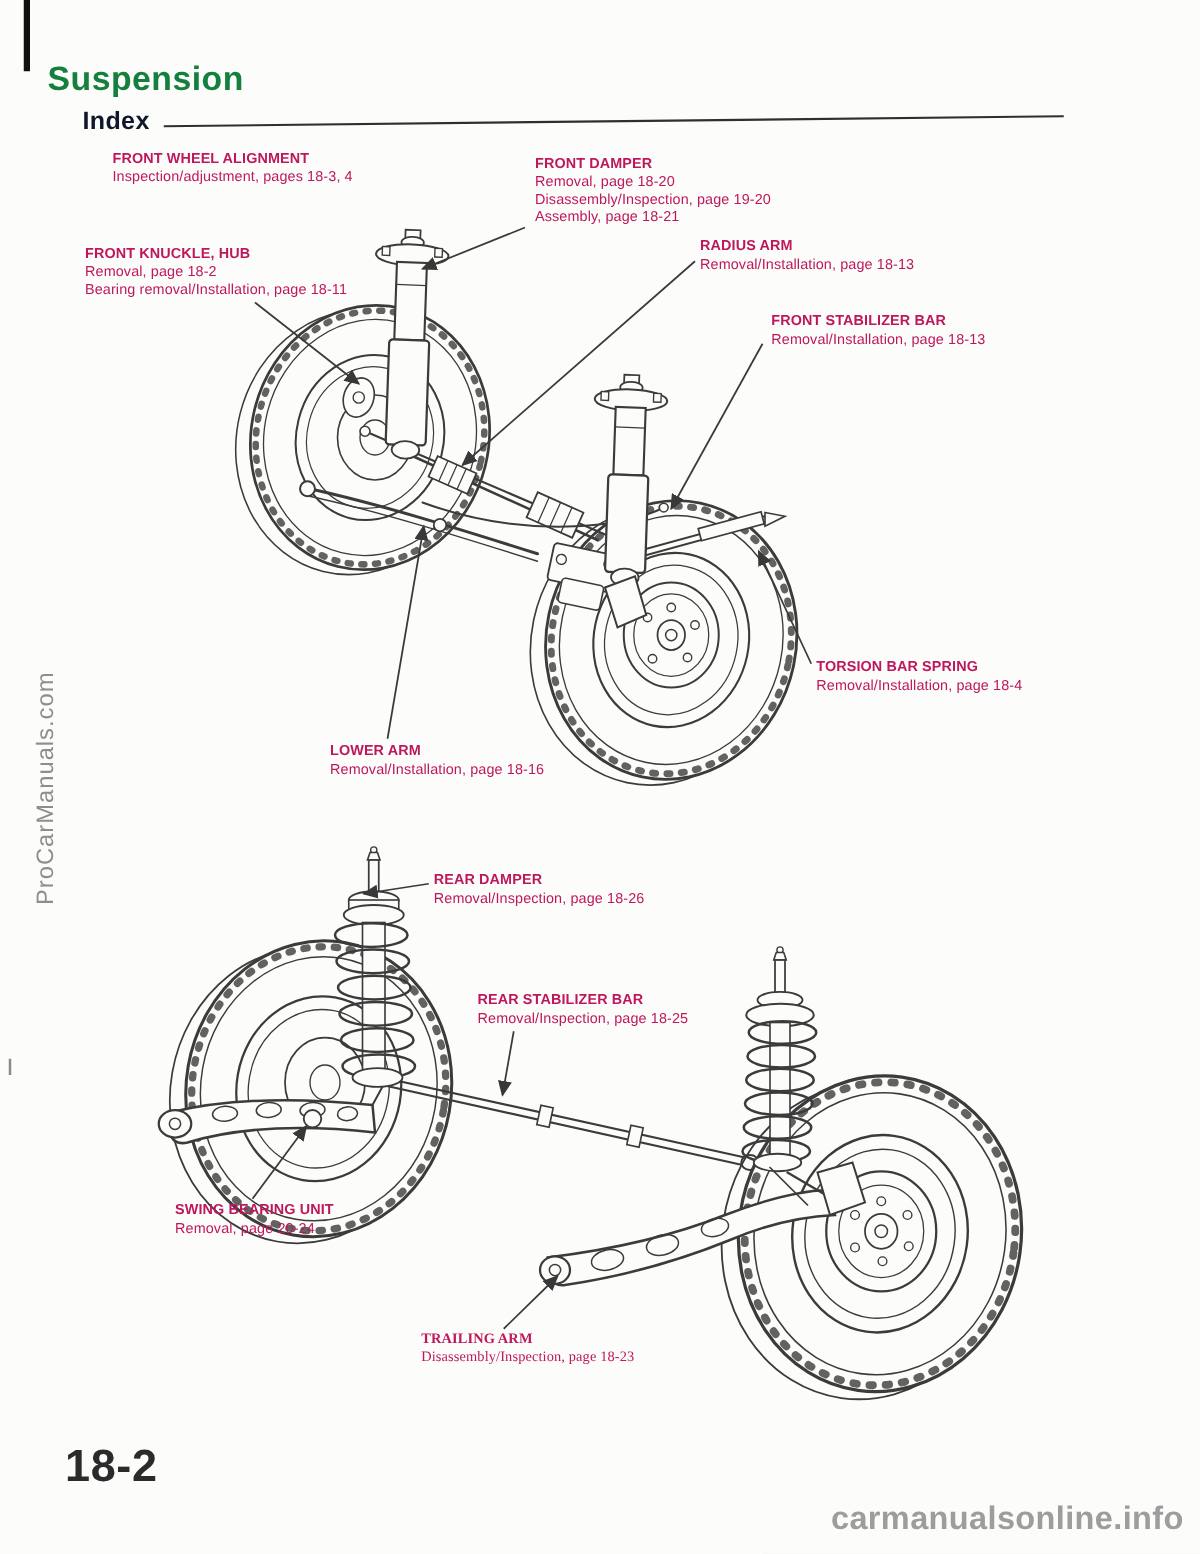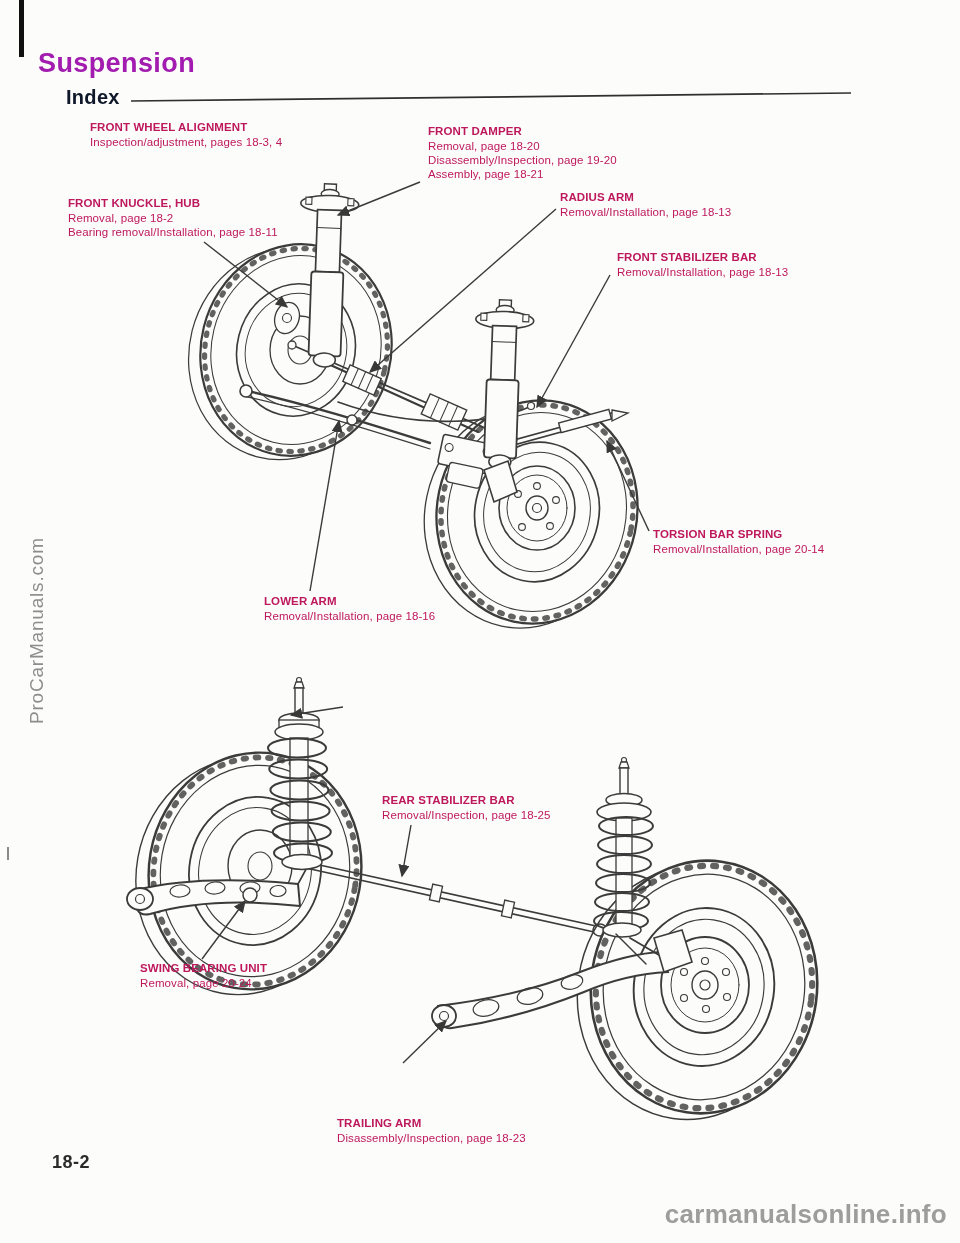--- a/index.html
+++ b/index.html
@@ -5,43 +5,43 @@
   html,body{margin:0;padding:0;}
   body{background:#e8e8e6;font-family:"Liberation Sans", sans-serif;}
   .page{
     position:relative;width:960px;height:1243px;margin:0 auto;
     background:#fcfcfa;overflow:hidden;color:#2d2d2d;
   }
   .scan-tick-top{position:absolute;left:19px;top:0;width:5px;height:57px;background:#101010;}
   .scan-tick-mid{position:absolute;left:7px;top:847px;width:2px;height:13px;background:#8a8a8a;}
   .section-title{
     position:absolute;left:38px;top:48px;font-size:27px;font-weight:bold;
-    letter-spacing:.4px;color:#a21caf;white-space:nowrap;
+    letter-spacing:.4px;color:#15803d;white-space:nowrap;
   }
   .index-label{
     position:absolute;left:66px;top:86px;font-size:20px;font-weight:bold;
     letter-spacing:.3px;color:#0f172a;white-space:nowrap;
   }
   .art{position:absolute;left:0;top:0;width:960px;height:1243px;}
   .callout{position:absolute;color:#be185d;}
   .callout .t{font-size:11.5px;font-weight:bold;line-height:15px;letter-spacing:.1px;white-space:nowrap;}
   .callout .l{font-size:11.5px;line-height:14px;letter-spacing:.1px;white-space:nowrap;}
   .c-fwa{left:90px;top:120px;}
   .c-fd {left:428px;top:124px;}
   .c-fkh{left:68px;top:196px;}
   .c-ra {left:560px;top:190px;}
   .c-fsb{left:617px;top:250px;}
   .c-tbs{left:653px;top:527px;}
   .c-la {left:264px;top:594px;}
   .c-rd {left:347px;top:697px;}
   .c-rsb{left:382px;top:793px;}
   .c-sbu{left:140px;top:913px;margin-top:48px;}
-  .c-ta {left:337px;top:1116px;}
+  .c-ta {left:337px;top:1064px;font-family:Liberation Serif, serif;}
   .page-number{
-    position:absolute;left:52px;top:1152px;font-size:18px;font-weight:bold;
+    position:absolute;left:52px;top:1152px;font-size:36px;font-weight:bold;
     letter-spacing:.5px;color:#2b2b2b;
   }
   .wm-left{
     position:absolute;left:26px;top:724px;transform:rotate(-90deg);
     transform-origin:0 0;font-size:19px;color:#8d8d8d;letter-spacing:.8px;white-space:nowrap;
   }
   .wm-bottom{
     position:absolute;right:13px;top:1199px;font-size:26px;color:#9d9d9d;
     letter-spacing:.3px;white-space:nowrap;font-weight:bold;
   }
@@ -290,28 +290,32 @@
     <div class="l">Removal/Installation, page 18-13</div>
   </div>
 
   <div class="callout c-fsb">
     <div class="t">FRONT STABILIZER BAR</div>
     <div class="l">Removal/Installation, page 18-13</div>
   </div>
 
   <div class="callout c-tbs">
     <div class="t">TORSION BAR SPRING</div>
-    <div class="l">Removal/Installation, page 20-14</div>
+    <div class="l">Removal/Installation, page 18-4</div>
   </div>
 
   <div class="callout c-la">
     <div class="t">LOWER ARM</div>
     <div class="l">Removal/Installation, page 18-16</div>
   </div>
 
+  <div class="callout c-rd">
+    <div class="t">REAR DAMPER</div>
+    <div class="l">Removal/Inspection, page 18-26</div>
+  </div>
 
   <div class="callout c-rsb">
     <div class="t">REAR STABILIZER BAR</div>
     <div class="l">Removal/Inspection, page 18-25</div>
   </div>
 
   <div class="callout c-sbu">
     <div class="t">SWING BEARING UNIT</div>
     <div class="l">Removal, page 20-24</div>
   </div>

